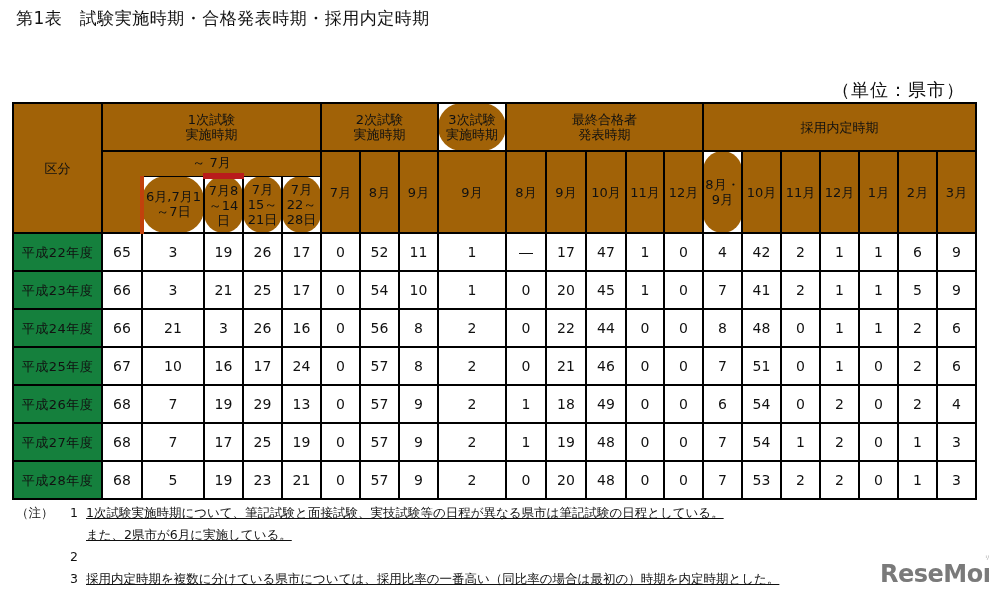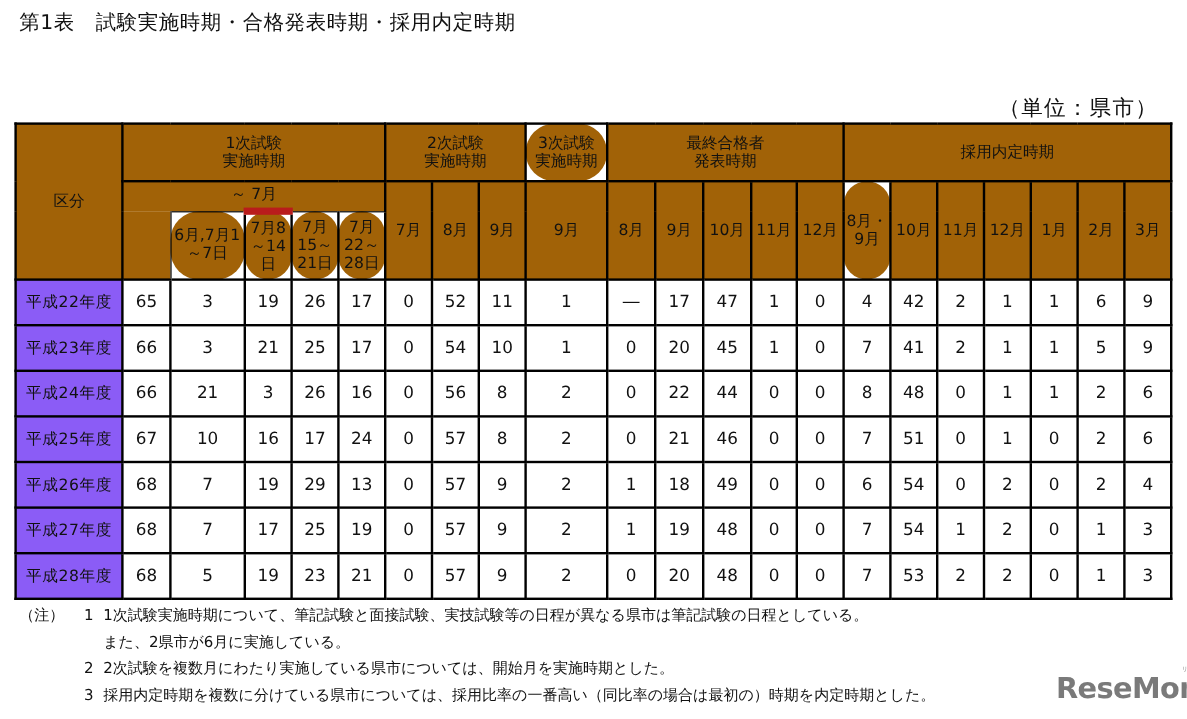--- a/index.html
+++ b/index.html
@@ -4,30 +4,30 @@
 <style>
   html, body { margin: 0; padding: 0; background: #ffffff; }
   body { width: 989px; height: 599px; position: relative; overflow: hidden;
          font-family: "DejaVu Sans", "Liberation Sans", sans-serif; color: #111; }
   .title { position: absolute; left: 16px; top: 7px; font-size: 17px; letter-spacing: 0.5px; }
   .unit { position: absolute; right: 24px; top: 78px; font-size: 18px; letter-spacing: 1px; }
   table.main { position: absolute; left: 12px; top: 102px; border-collapse: collapse; table-layout: fixed; }
   table.main td, table.main th { border: 2px solid #000; padding: 0; text-align: center; vertical-align: middle;
                                  font-size: 13px; font-weight: normal; line-height: 15px; }
   table.main th { background: #a16207; }
-  table.main th.thin-left { border-left: 1px solid #c2410c; }
-  table.main td.rowlabel { background: #8b5cf6; font-size: 13px; letter-spacing: 0.5px; margin-top: 28px; }
+  table.main th.thin-left { border-left: 4px solid #c2410c; }
+  table.main td.rowlabel { background: #15803d; font-size: 13px; letter-spacing: 0.5px; margin-top: 28px; }
   table.main td { height: 36px; background: #fff; font-size: 14px; }
   th.sub { font-size: 12px; line-height: 14px; border-radius: 24px; }
   th.blank-sub { border-top: none !important; border-right: 1px solid #000 !important; }
   .notes { position: absolute; left: 16px; top: 502px; font-size: 12.5px; line-height: 22px; }
   .notes .row { display: flex; }
   .notes .lead { width: 54px; display: inline-block; }
   .notes .num { width: 16px; display: inline-block; }
-  .notes .txt { display: inline-block; }
+  .notes .txt { display: inline-block; text-decoration: underline; }
   .watermark { position: absolute; left: 880px; top: 560px; font-family: "DejaVu Sans", sans-serif;
                font-weight: bold; font-size: 24px; color: #7a7a7a; letter-spacing: -0.5px; }
   .watermark small { position: absolute; right: 4px; top: -6px; font-size: 5px; font-weight: normal; color: #888; }
 </style>
 </head>
 <body>
 
 <div class="title">第1表　試験実施時期・合格発表時期・採用内定時期</div>
 <div class="unit">（単位：県市）</div>
 
@@ -283,21 +283,20 @@
     <span class="txt">1次試験実施時期について、筆記試験と面接試験、実技試験等の日程が異なる県市は筆記試験の日程としている。</span>
   </div>
   <div class="row">
     <span class="lead"></span>
       <span class="num"></span>
     <span class="txt">また、2県市が6月に実施している。</span>
   </div>
   <div class="row">
     <span class="lead"></span>
       <span class="num">2</span>
-    <span class="txt">2次試験を複数月にわたり実施している県市については、開始月を実施時期とした。</span>
   </div>
   <div class="row">
     <span class="lead"></span>
       <span class="num">3</span>
     <span class="txt">採用内定時期を複数に分けている県市については、採用比率の一番高い（同比率の場合は最初の）時期を内定時期とした。</span>
   </div>
 </div>
 
 <div class="watermark">
   <span>ReseMom</span><small>リセマム</small>

